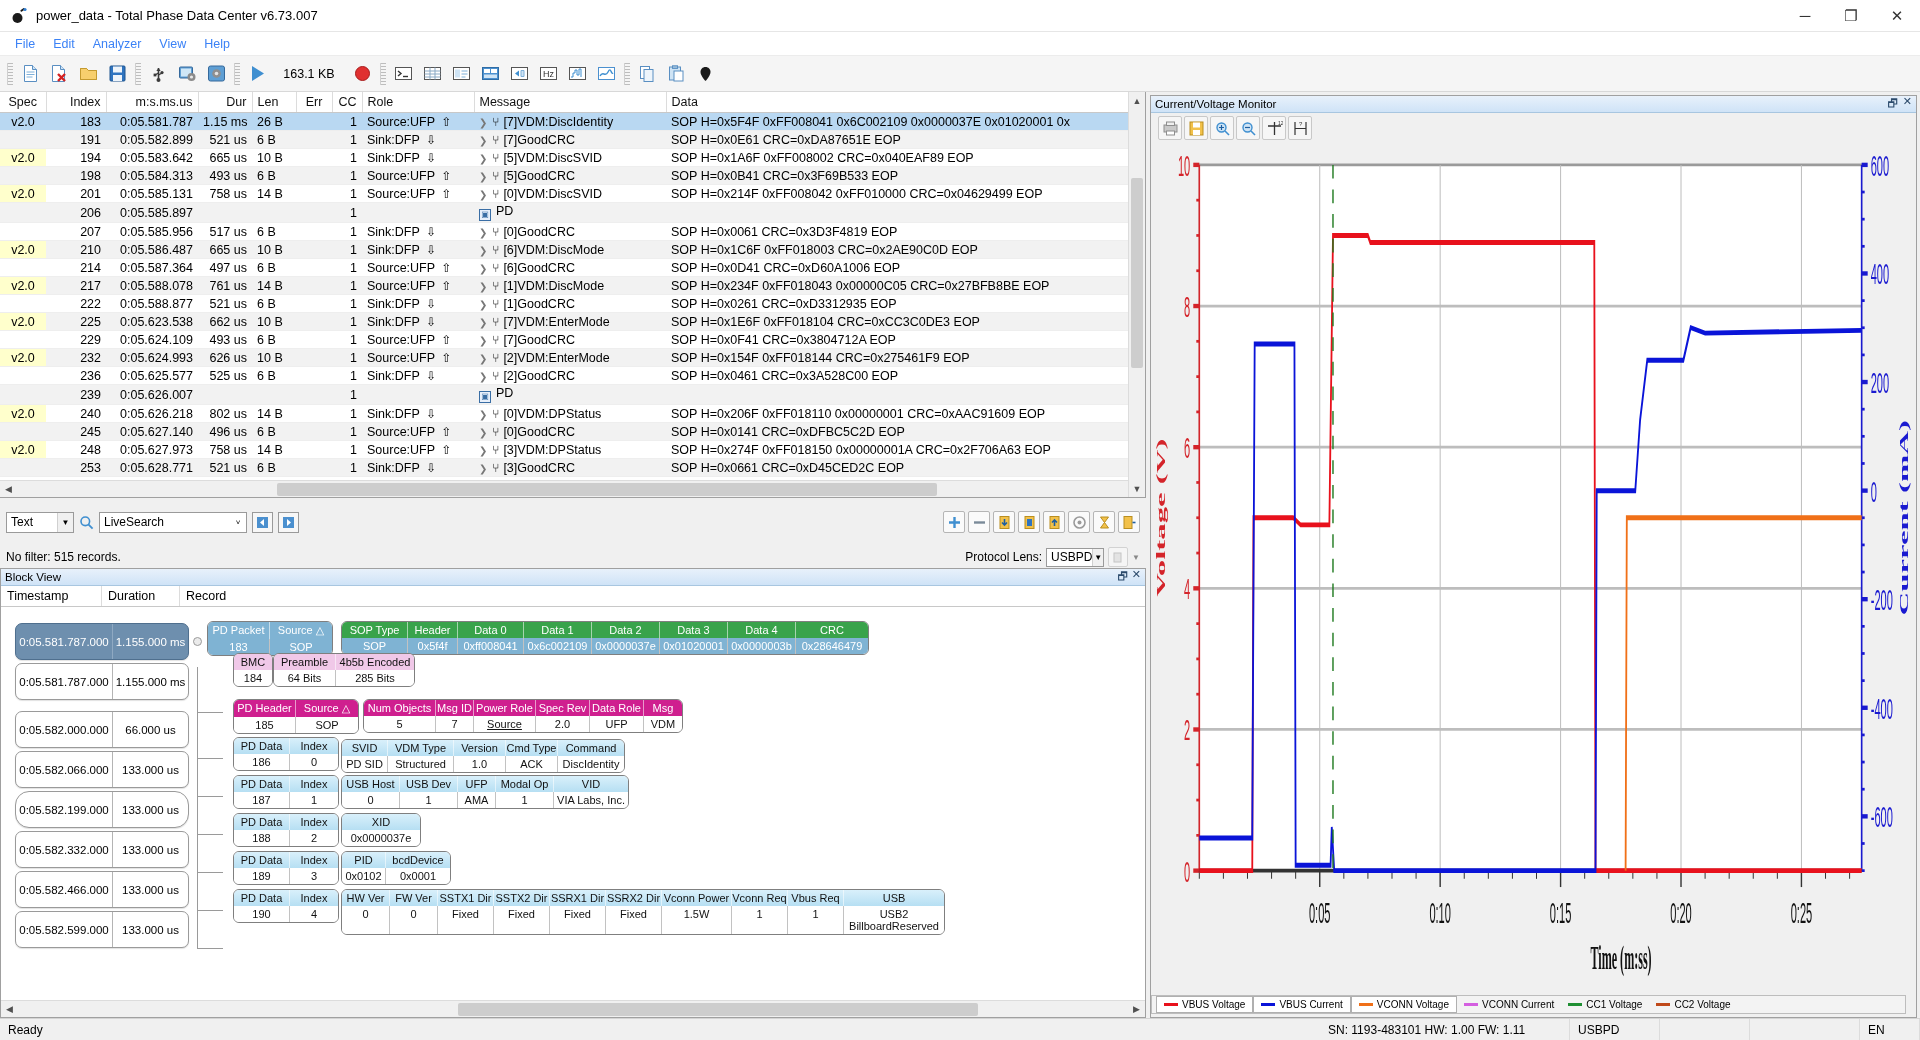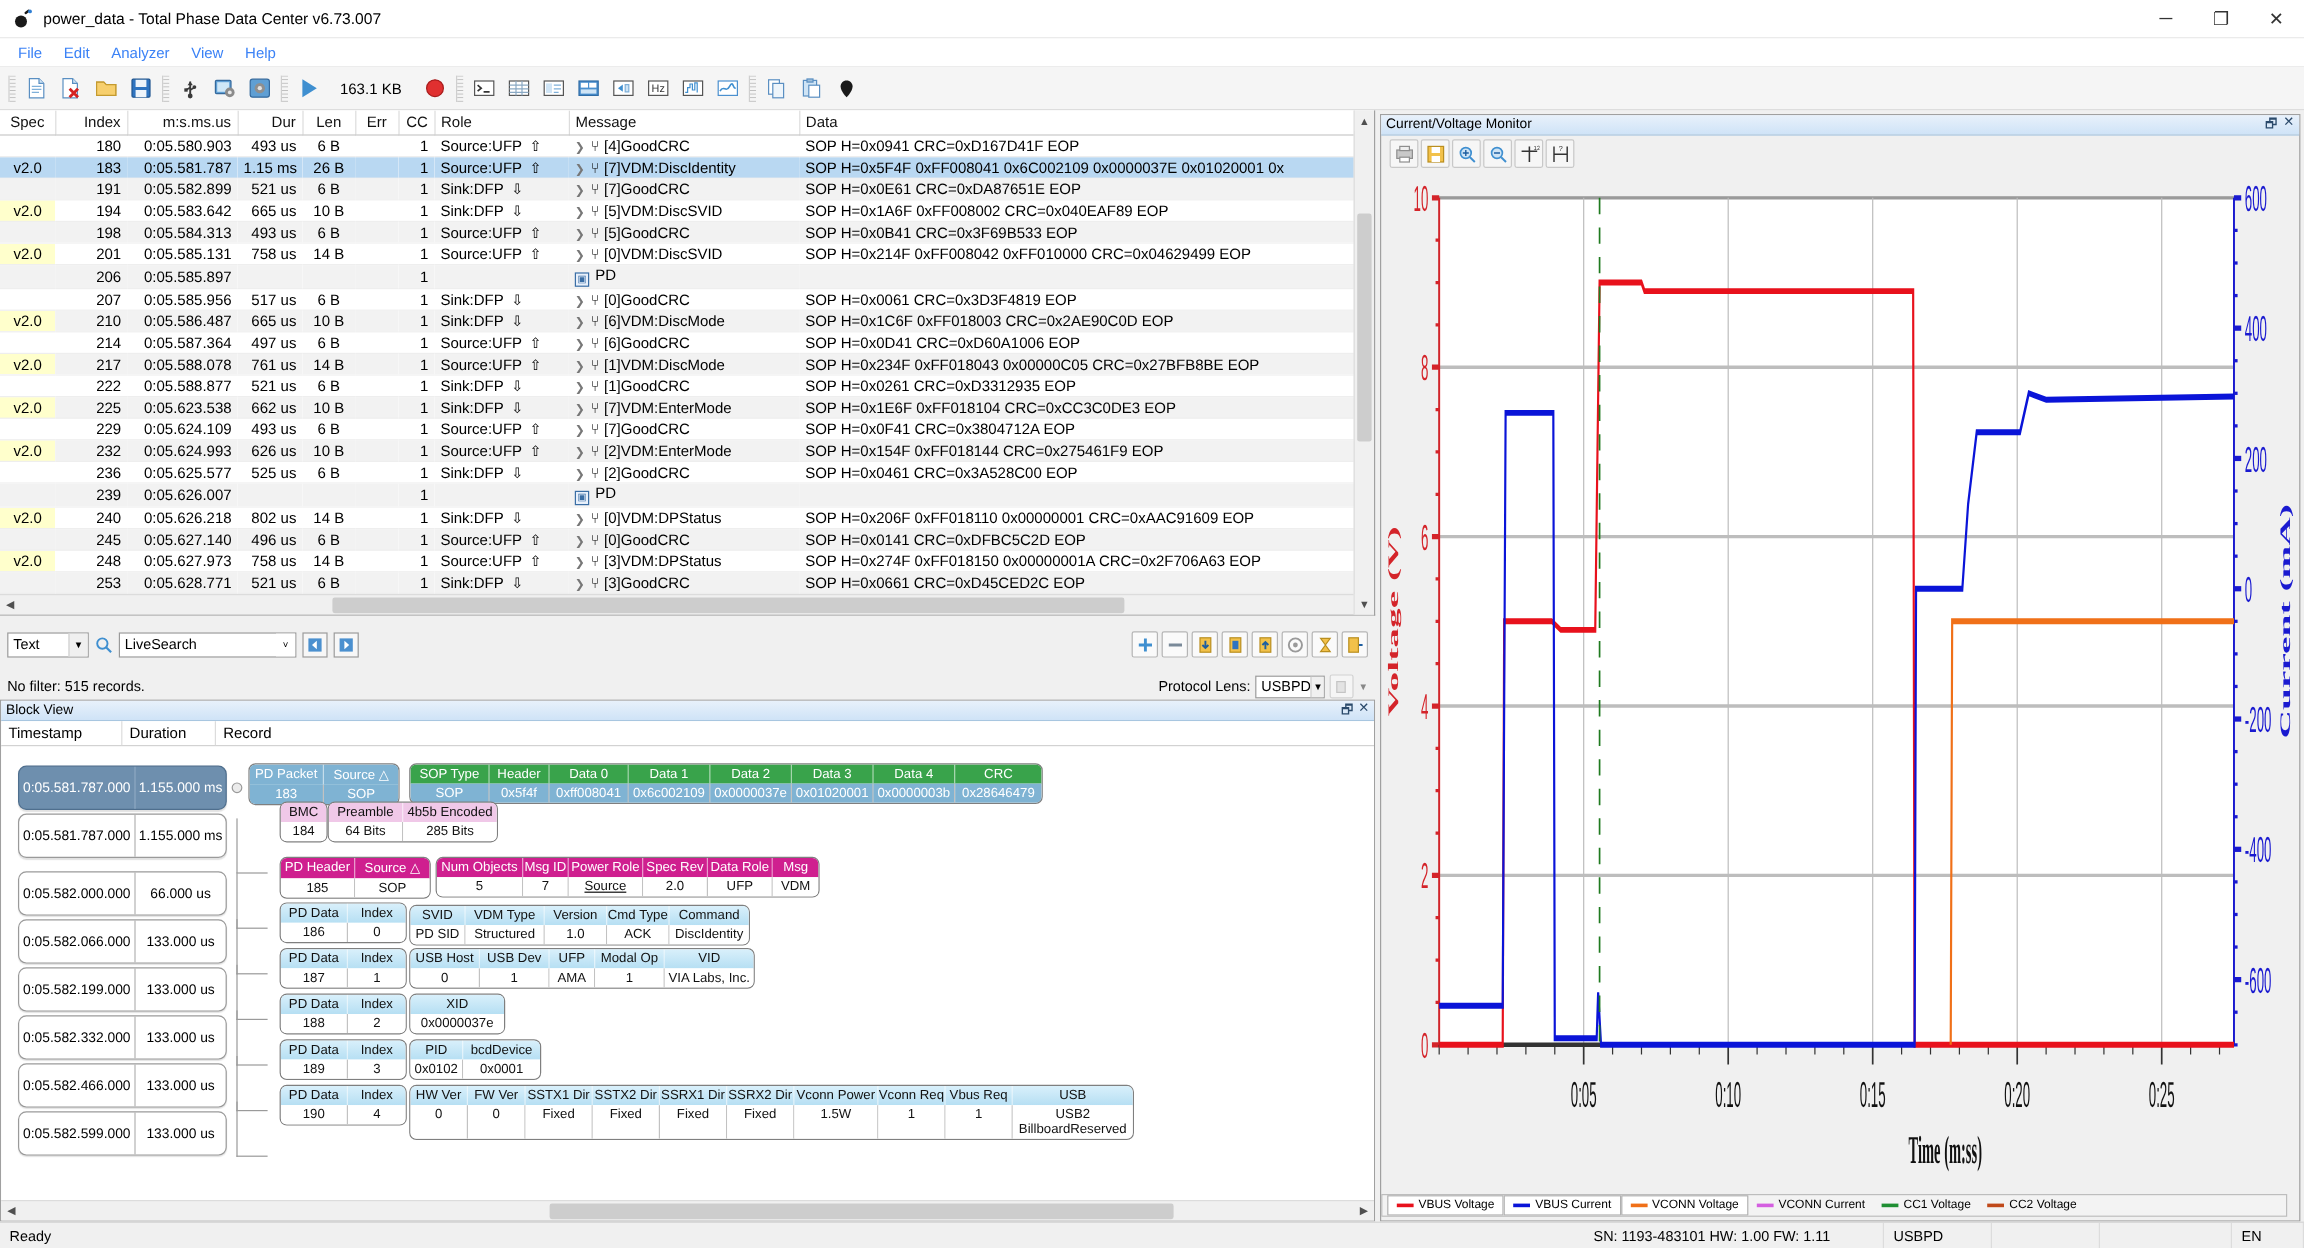--- a/index.html
+++ b/index.html
@@ -52,21 +52,21 @@
     font-weight:normal; font-size:12.5px; padding:3px 5px; height:20px; color:#111;
   }
   table.ptable td{
     border-bottom:1px solid #eee; padding:1px 5px; height:18px; font-size:12.5px;
     white-space:nowrap; overflow:hidden;
   }
   .c-spec{width:46px; text-align:center;}
   .c-index{width:60px; text-align:right;}
   .c-time{width:92px; text-align:right;}
   .c-dur{width:54px; text-align:right;}
-  .c-len{width:44px; text-align:center;}
+  .c-len{width:44px; text-align:left;}
   .c-err{width:36px;}
   .c-cc{width:30px; text-align:right;margin-left:12px;}
   .c-role{width:112px;}
   .c-msg{width:192px;}
   .c-data{width:auto;}
   tr.alt td{ background:#f2f2f2; }
   tr.sel td{ background:#b9d8f2 !important; }
   td.spec-y{ background:#ffffcc !important; }
   tr.sel td.spec-y{ background:#b9d8f2 !important; }
   .arrow-up, .arrow-dn{ font-size:12px; margin-left:3px;}
@@ -347,32 +347,20 @@
                 <th class="c-dur">Dur</th>
                 <th class="c-len">Len</th>
                 <th class="c-err">Err</th>
                 <th class="c-cc">CC</th>
                 <th class="c-role" style="text-align:left">Role</th>
                 <th class="c-msg" style="text-align:left">Message</th>
                 <th class="c-data" style="text-align:left">Data</th>
               </tr>
             </thead>
             <tbody id="ptbody">
-                <tr>
-                  <td class="c-spec" style="text-align: center;"></td>
-                  <td class="c-index">180</td>
-                  <td class="c-time">0:05.580.903</td>
-                  <td class="c-dur">493 us</td>
-                  <td class="c-len">6 B</td>
-                  <td class="c-err"></td>
-                  <td class="c-cc">1</td>
-                  <td class="c-role">Source:UFP <span class="arrow-up">⇧</span></td>
-                  <td class="c-msg"><span class="expander">❯</span><span class="usbglyph" style="font-size: 12px;">⑂</span>[4]GoodCRC</td>
-                  <td class="c-data">SOP H=0x0941 CRC=0xD167D41F EOP</td>
-                </tr>
                 <tr class="sel">
                   <td class="c-spec spec-y" style="text-align: center;">v2.0</td>
                   <td class="c-index">183</td>
                   <td class="c-time">0:05.581.787</td>
                   <td class="c-dur">1.15 ms</td>
                   <td class="c-len">26 B</td>
                   <td class="c-err"></td>
                   <td class="c-cc">1</td>
                   <td class="c-role">Source:UFP <span class="arrow-up">⇧</span></td>
                   <td class="c-msg"><span class="expander">❯</span><span class="usbglyph" style="font-size: 12px;">⑂</span>[7]VDM:DiscIdentity</td>
@@ -742,21 +730,21 @@
               <div class="d">1.155.000 ms</div>
             </div>
             <div class="ts-pill" style="top: 104px;">
               <div class="t">0:05.582.000.000</div>
               <div class="d">66.000 us</div>
             </div>
             <div class="ts-pill" style="top: 144px;">
               <div class="t">0:05.582.066.000</div>
               <div class="d">133.000 us</div>
             </div>
-            <div class="ts-pill" style="top: 184px;">
+            <div class="ts-pill" style="top: 184px; border-radius: 14px;">
               <div class="t">0:05.582.199.000</div>
               <div class="d">133.000 us</div>
             </div>
             <div class="ts-pill" style="top: 224px;">
               <div class="t">0:05.582.332.000</div>
               <div class="d">133.000 us</div>
             </div>
             <div class="ts-pill" style="top: 264px;">
               <div class="t">0:05.582.466.000</div>
               <div class="d">133.000 us</div>

